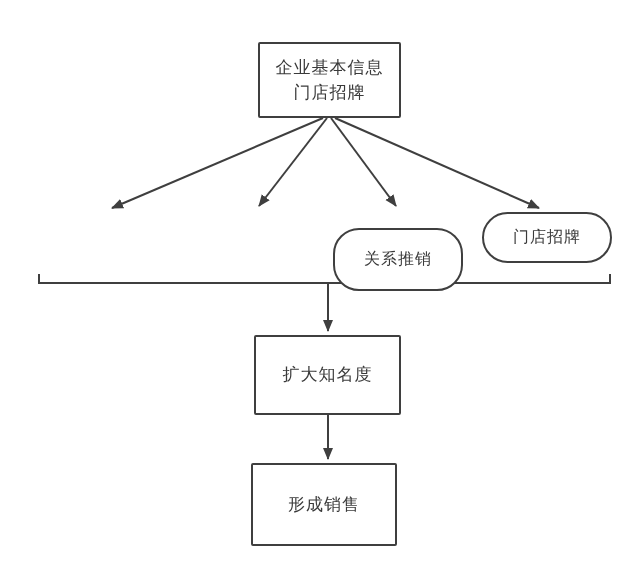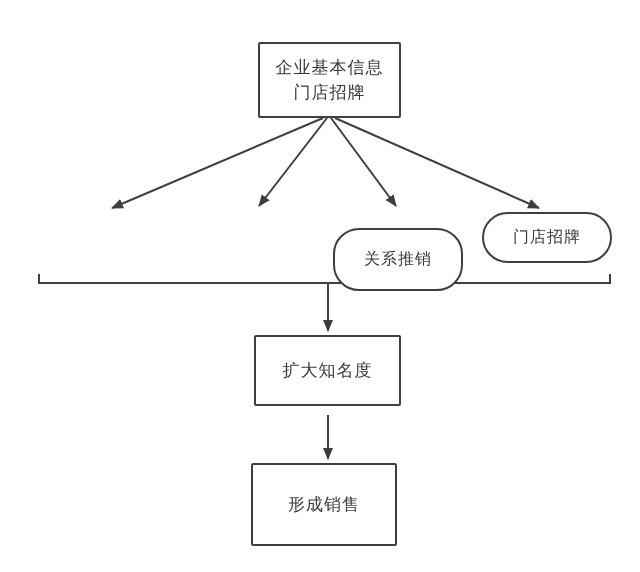--- a/index.html
+++ b/index.html
@@ -31,21 +31,21 @@
     text-align:center;
     letter-spacing:1px;
   }
   .rect{border-radius:2px;}
   .pill{border-radius:26px;}
   .node-root   {left:258px;top:42px; width:143px;height:76px;font-size:17px;line-height:1.5;}
   .node-ch0    {left:39px; top:212px;width:134px;height:51px;font-size:16px;line-height:1.3;}
   .node-ch1    {left:190px;top:211px;width:131px;height:53px;font-size:15px;line-height:1.35;}
   .node-ch2    {left:333px;top:228px;width:130px;height:63px;font-size:16px;line-height:1.3;}
   .node-ch3    {left:482px;top:212px;width:130px;height:51px;font-size:16px;line-height:1.3;}
-  .node-aware  {left:254px;top:335px;width:147px;height:71px;font-size:17px;line-height:1.4;text-align:right;}
+  .node-aware  {left:254px;top:335px;width:147px;height:80px;font-size:17px;line-height:1.4;text-align:right;}
   .node-sales  {left:251px;top:463px;width:146px;height:83px;font-size:17px;line-height:1.4;}
   .line-txt{display:block;}
 </style>
 </head>
 <body>
 
 <div class="canvas">
 
   <svg class="connectors" viewBox="0 0 640 572" xmlns="http://www.w3.org/2000/svg">
     <defs>

